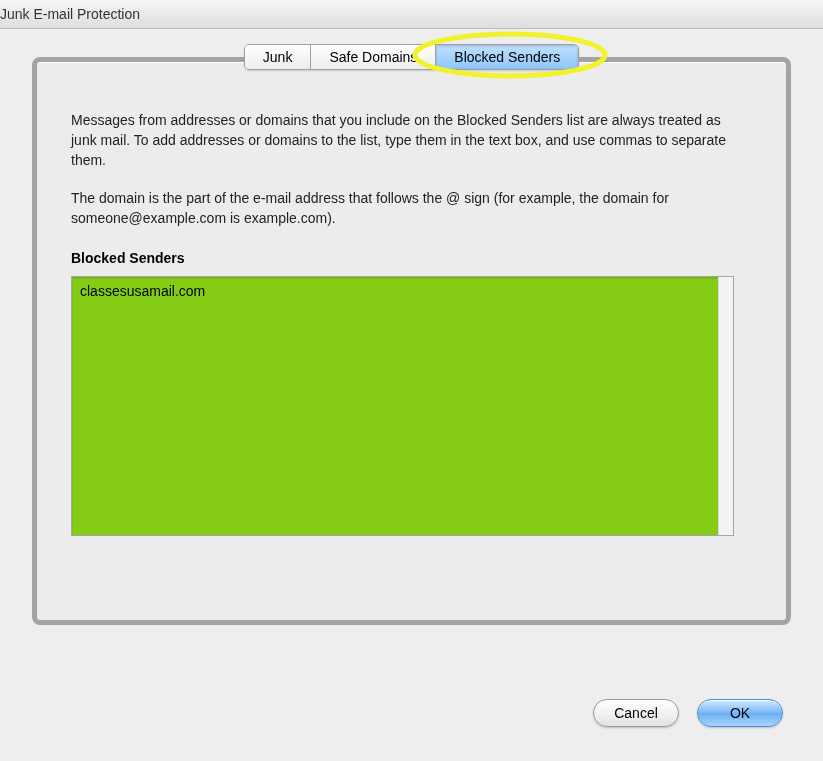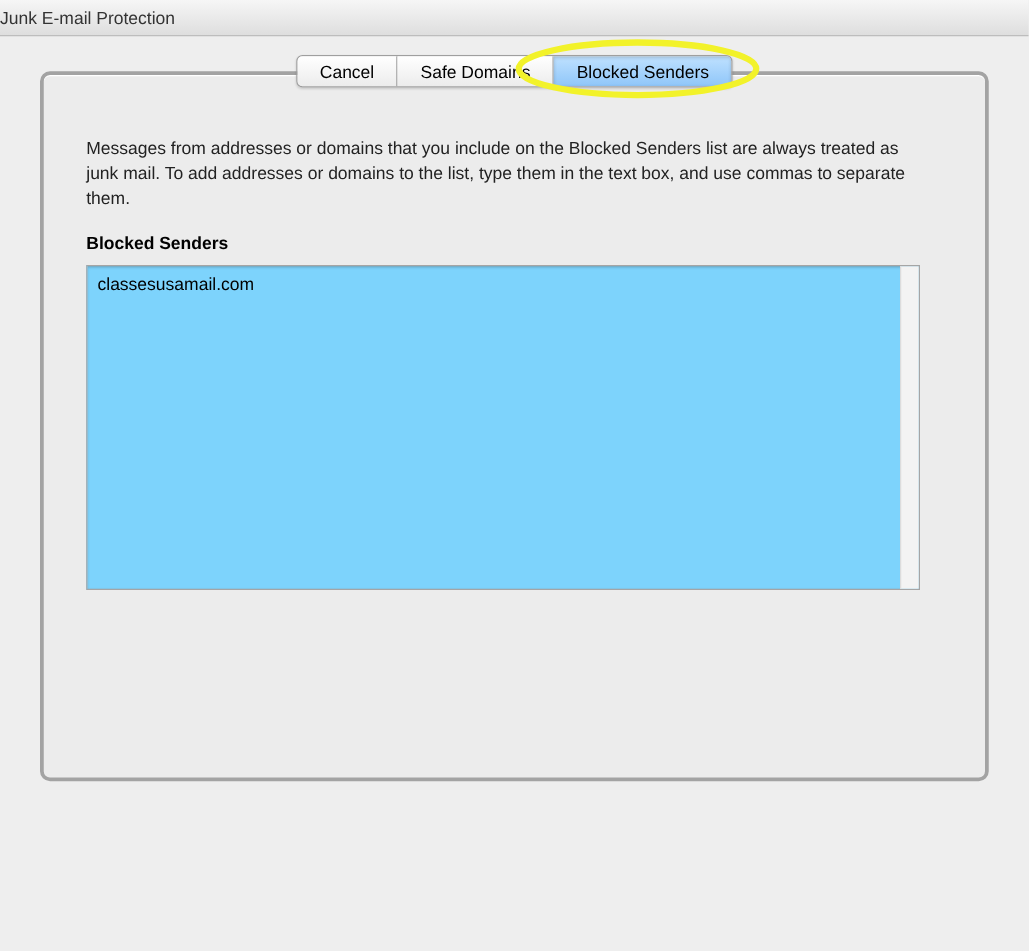--- a/index.html
+++ b/index.html
@@ -68,21 +68,21 @@
     fill: none;
     stroke: #f2f22a;
     stroke-width: 5;
   }
   .group {
     position: absolute;
     top: 57px;
     left: 32px;
     right: 32px;
     bottom: 136px;
-    border: 3px solid #a3a3a3;
+    border: 5px solid #a3a3a3;
     border-radius: 8px;
     background: #ececec;
     box-shadow: 0 1px 0 #fff inset;
     padding: 48px 52px 30px 34px;
     box-sizing: border-box;
   }
   .desc {
     font-size: 14px;
     line-height: 20px;
     color: #222;
@@ -94,21 +94,21 @@
     color: #222;
     margin: 0 0 22px 0;
   }
   .label {
     font-size: 14px;
     font-weight: bold;
     margin-bottom: 10px;
   }
   .textarea-wrap {
     border: 1px solid #a5a5a5;
-    background: #7dd3fc;
+    background: #84cc16;
     height: 258px;
     position: relative;
     box-shadow: 0 1px 2px rgba(0,0,0,0.2) inset;
   }
   .textarea {
     width: 100%;
     height: 100%;
     border: none;
     outline: none;
     resize: none;
@@ -165,36 +165,41 @@
 </style>
 </head>
 <body>
 
 <div class="window">
 
   <div class="titlebar">Junk E-mail Protection</div>
 
   <div class="tabs-wrap">
     <div class="segmented">
-      <div class="seg">Cancel</div>
+      <div class="seg">Junk</div>
       <div class="seg">Safe Domains</div>
       <div class="seg active">Blocked Senders</div>
     </div>
   </div>
 
   <div class="annot" style="left:410px; top:30px; width:200px; height:50px;">
     <svg width="200" height="50">
       <ellipse cx="100" cy="25" rx="95" ry="21"></ellipse>
     </svg>
   </div>
 
   <div class="group">
     <p class="desc">Messages from addresses or domains that you include on the Blocked Senders list are always treated as junk mail. To add addresses or domains to the list, type them in the text box, and use commas to separate them.</p>
+    <p class="desc2">The domain is the part of the e-mail address that follows the @ sign (for example, the domain for someone@example.com is example.com).</p>
     <div class="label">Blocked Senders</div>
     <div class="textarea-wrap">
       <textarea class="textarea" style="">classesusamail.com</textarea>
       <div class="scrollbar-track"></div>
     </div>
   </div>
 
 
+  <div class="buttons">
+    <div class="btn">Cancel</div>
+    <div class="btn default">OK</div>
+  </div>
 
 </div>
 
 </body></html>

